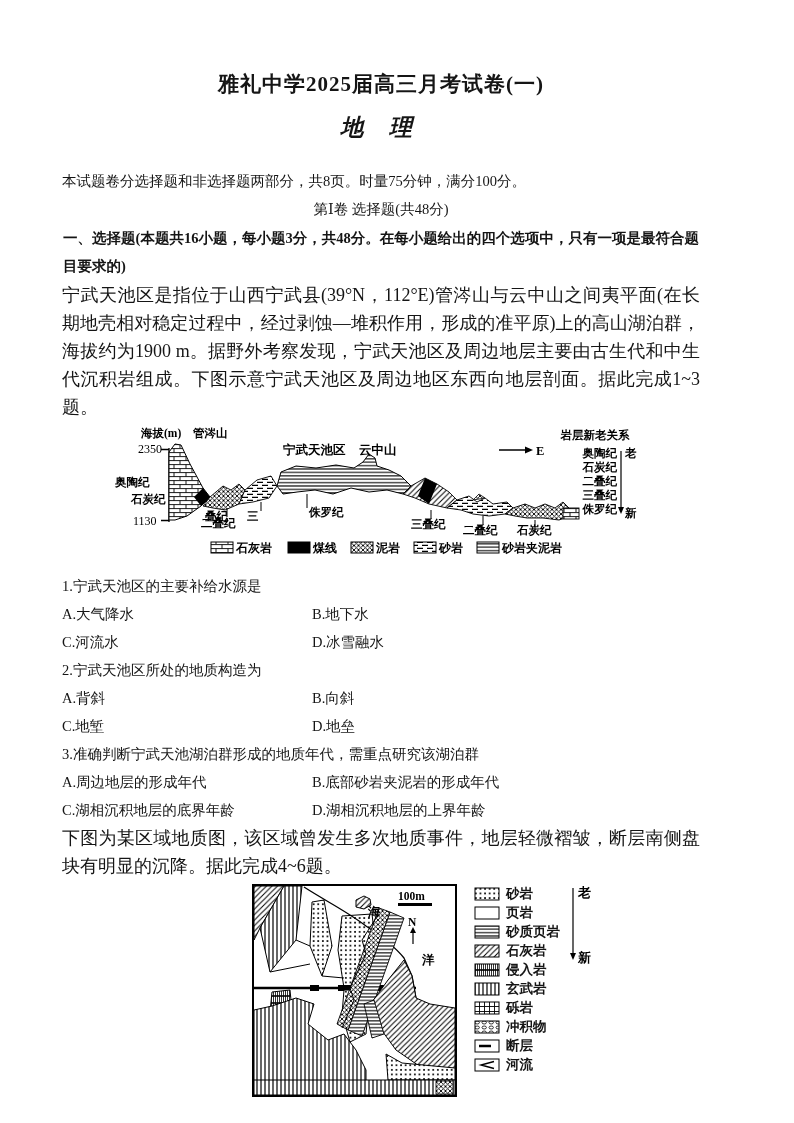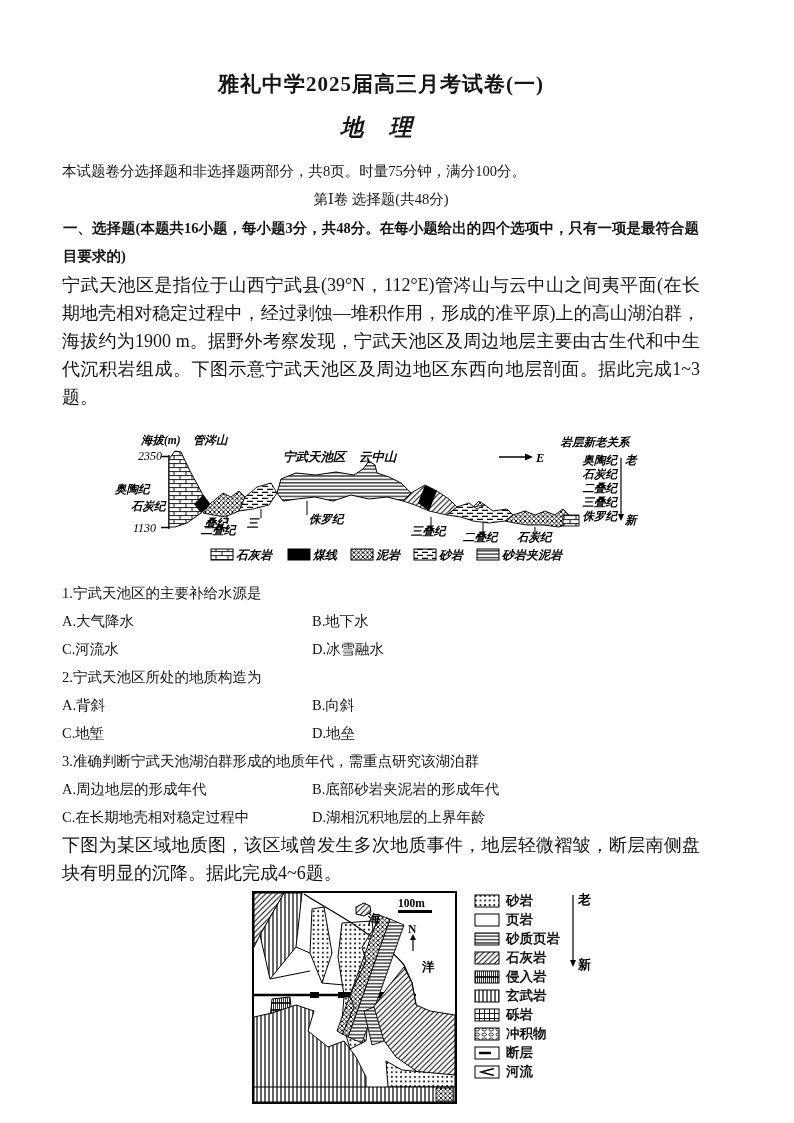--- a/index.html
+++ b/index.html
@@ -1,25 +1,25 @@
 <!DOCTYPE html>
 <html><head>
 <meta charset="utf-8">
 <style>
   html,body{margin:0;padding:0;background:#fff;}
   body{width:794px;height:1123px;overflow:hidden;color:#151515;
        font-family:"Liberation Serif","DejaVu Serif",serif;}
   .page{padding:70px 94px 0 62px;}
   .exam-title{font-size:21px;font-weight:bold;text-align:center;margin:0;letter-spacing:1px;}
   .subject-title{font-size:23px;font-weight:bold;text-align:center;margin:14px 0 0 0;letter-spacing:10px;font-style:italic;}
-  .exam-info{font-size:14.5px;margin:14px 0 0 0;line-height:28px;}
+  .exam-info{font-size:14.5px;margin:24px 0 0 0;line-height:28px;}
   .section-title{font-size:14.5px;text-align:center;margin:0;line-height:28px;}
   .instructions{font-size:14.5px;font-weight:bold;margin:1px;line-height:28px;text-align:justify;}
   .passage{font-size:18px;margin:0;line-height:28px;text-align:justify;}
-  .fig1-wrap{width:540px;margin:20px auto 2px auto;font-style:italic;}
+  .fig1-wrap{width:540px;margin:3px auto 2px auto;}
   .q-block{font-size:14.5px;}
   .q-stem{line-height:28px;}
   .q-options{display:grid;grid-template-columns:250px 1fr;line-height:28px;}
   .fig2-wrap{display:flex;align-items:flex-start;margin:4px 0 0 190px;}
   .f2-legend{margin-left:16px;position:relative;padding-right:36px;}
   .f2-row{display:flex;align-items:center;height:19px;}
   .f2-row .lab{font-size:13.5px;font-weight:600;margin-left:6px;white-space:nowrap;}
   .f2-age{position:absolute;right:0;top:0;}
   svg text{font-family:"Liberation Serif","DejaVu Serif",serif;}
 </style>
@@ -159,21 +159,21 @@
       <span>B.向斜</span>
       <span>C.地堑</span>
       <span>D.地垒</span>
     </div>
   </div>
   <div class="q-block">
     <div class="q-stem">3.准确判断宁武天池湖泊群形成的地质年代，需重点研究该湖泊群</div>
     <div class="q-options">
       <span>A.周边地层的形成年代</span>
       <span>B.底部砂岩夹泥岩的形成年代</span>
-      <span>C.在长期地壳相对稳定过程中</span>
+      <span>C.湖相沉积地层的底界年龄</span>
       <span>D.湖相沉积地层的上界年龄</span>
     </div>
   </div>
 
   <p class="passage">下图为某区域地质图，该区域曾发生多次地质事件，地层轻微褶皱，断层南侧盘块有明显的沉降。据此完成4~6题。</p>
 
   <div class="fig2-wrap">
     <svg width="206" height="214" viewBox="0 0 206 214">
       <rect x="1" y="1" width="203" height="211" fill="#fff" stroke="#000" stroke-width="2"></rect>
 

